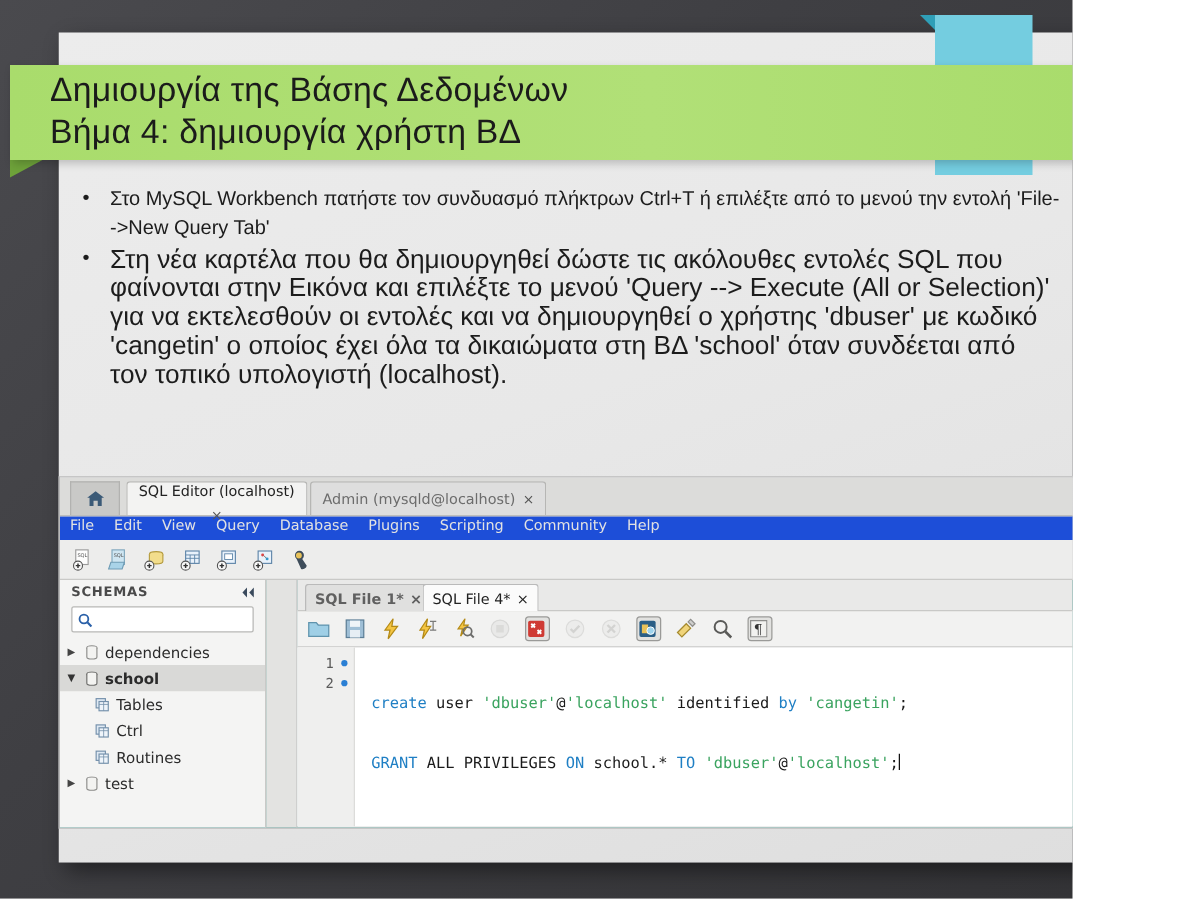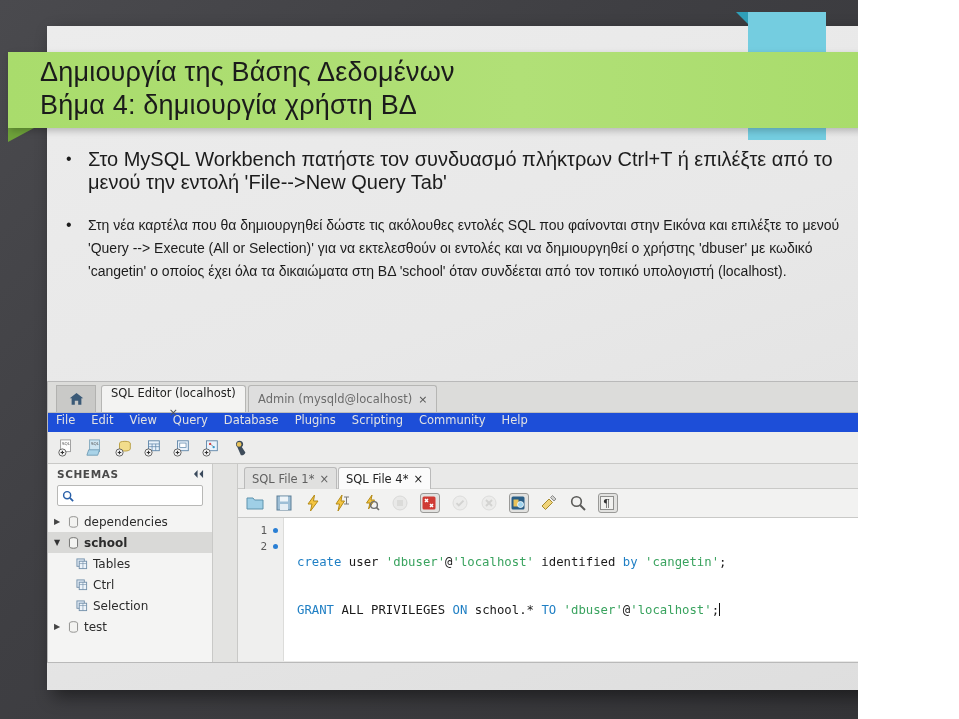--- a/index.html
+++ b/index.html
@@ -89,22 +89,22 @@
     text-align: left;
   }
   .bullet::before {
     content: "\2022";
     position: absolute;
     left: 8px; top: -1px;
     font-size: 16px;
     color: #1c1c1c;
   }
   .bullet.b1 { font-size: 14.6px; line-height: 21px; margin-bottom: 14px; }
-  .bullet.b2 { font-size: 20px; line-height: 23px; margin-bottom: 20px; }
-  .bullet.b3 { font-size: 14px; line-height: 23px; }
+  .bullet.b2 { font-size: 16px; line-height: 23px; margin-bottom: 2px; }
+  .bullet.b3 { font-size: 21px; line-height: 23px; }
 
   
   #wb {
     position: absolute;
     left: 47px; top: 381px;
     width: 862px; height: 280px;
     background: #f0f0ef;
     border: 1px solid #b9b9b9;
     z-index: 6;
     overflow: hidden;
@@ -229,21 +229,21 @@
     position: absolute; top: 3px;
     height: 21px;
     padding: 0 7px;
     display: flex; align-items: center; gap: 5px;
     font-size: 11.5px;
     border: 1px solid #bababa;
     border-bottom: none;
     border-radius: 3px 3px 0 0;
   }
   .sql-tab.active { background: #fbfbfb; color: #222; }
-  .sql-tab.inactive { background: #e0e0df; color: #606060; }
+  .sql-tab.inactive { background: #e0e0df; color: #606060; font-weight: bold; }
 
   #sqltoolbar {
     height: 28px;
     background: #f2f2f1;
     border-top: 1px solid #c9c9c7;
     border-bottom: 1px solid #c9c9c7;
     display: flex; align-items: center;
     padding-left: 8px;
     gap: 11px;
   }
@@ -449,21 +449,21 @@
           </svg>
           <span>Ctrl</span>
         </div>
 
         <div class="tree-row child">
           <svg width="12" height="12" viewBox="0 0 13 13">
             <rect x="1" y="1" width="8" height="8" fill="#dfe9f3" stroke="#7490ab"></rect>
             <rect x="3.5" y="3.5" width="8" height="8" fill="#eef4fa" stroke="#7490ab"></rect>
             <path d="M3.5 6h8M7.5 3.5v8" stroke="#7490ab" stroke-width="0.7"></path>
           </svg>
-          <span>Selection</span>
+          <span>Routines</span>
         </div>
 
         <div class="tree-row">
           <span class="arrow">▶</span>
           <svg width="11" height="12" viewBox="0 0 12 13">
             <ellipse cx="6" cy="2.4" rx="4.4" ry="1.8" fill="#f3f3f1" stroke="#8b8b89"></ellipse>
             <path d="M1.6 2.4v8c0 1 2 1.8 4.4 1.8s4.4-.8 4.4-1.8v-8" fill="#f3f3f1" stroke="#8b8b89"></path>
           </svg>
           <span>test</span>
         </div>

